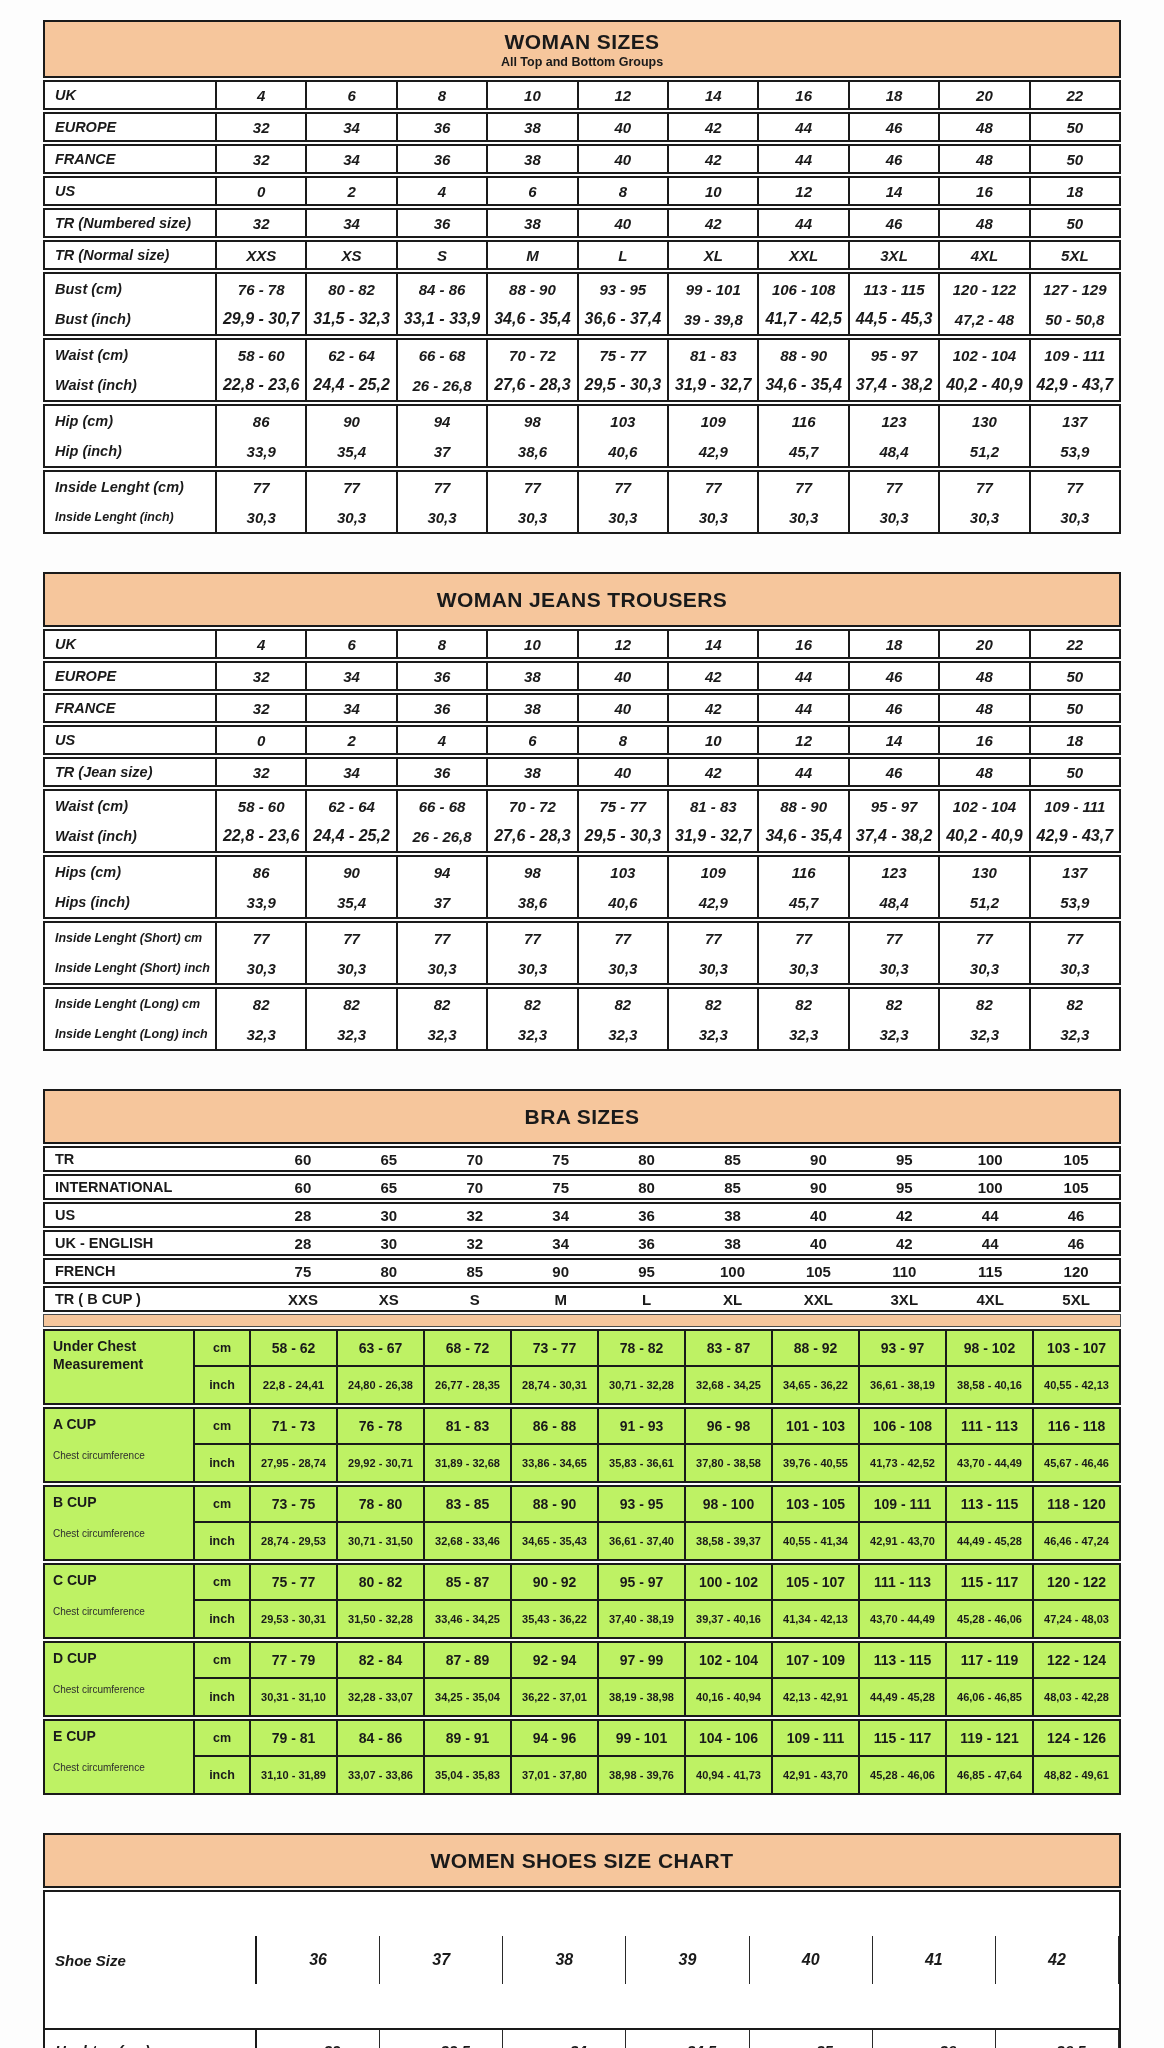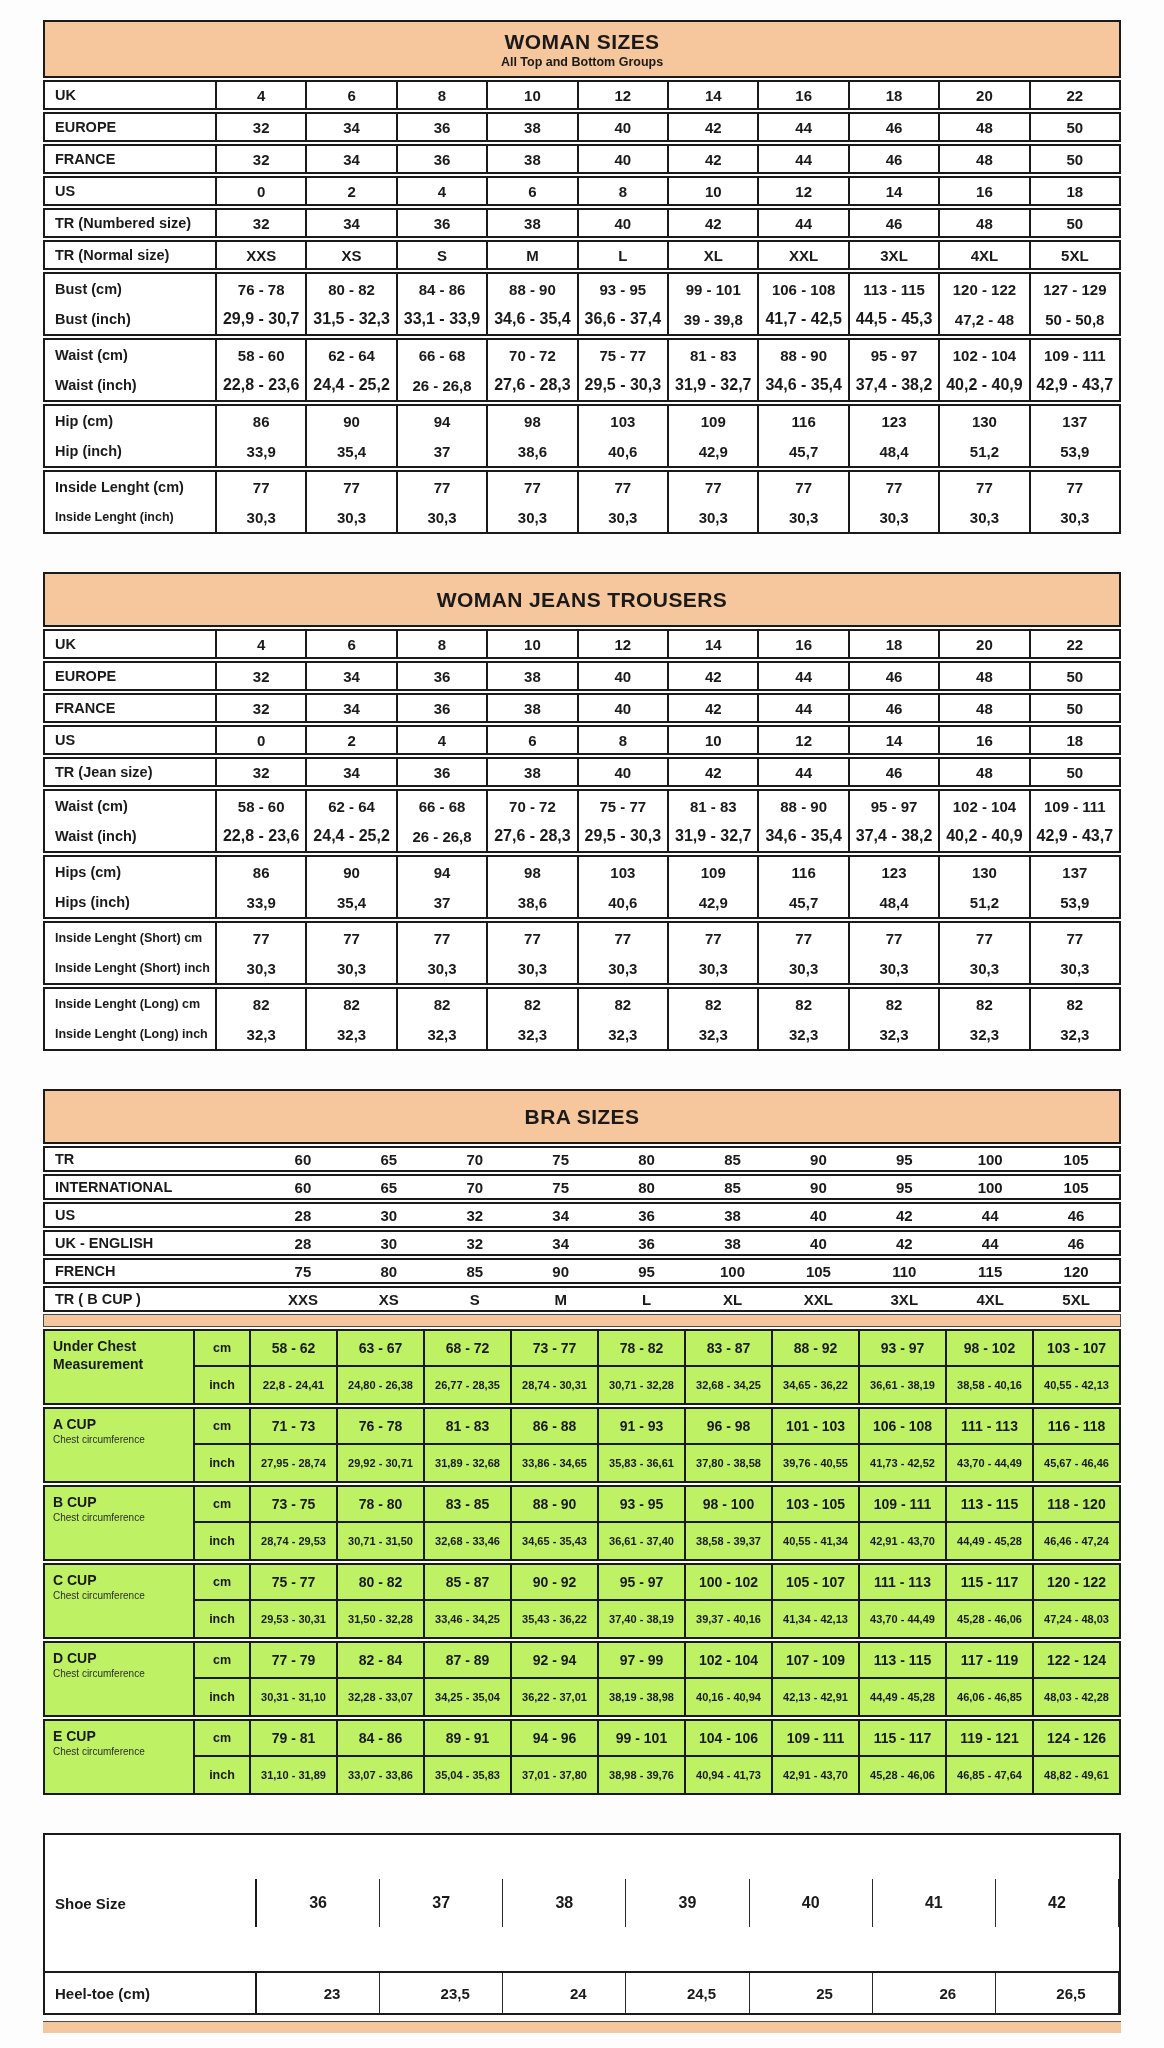--- a/index.html
+++ b/index.html
@@ -25,21 +25,21 @@
   }
   .band.no-sub { padding: 14px 0 13px; }
   .band-title { font-weight: bold; font-size: 21px; letter-spacing: .4px; }
   .band-subtitle { font-weight: bold; font-size: 12.5px; margin-top: 1px; }
 
   .group {
     border: 2px solid var(--line);
     background: #fff;
     margin-top: 2px;
   }
-  .grid-row { display: flex; height: 26px; }
+  .grid-row { display: flex; height: 26px; font-style: italic; }
   .group.pair .grid-row { height: 30px; }
   .row-label {
     width: 172px; flex: 0 0 172px;
     border-right: 2px solid var(--line);
     display: flex; align-items: center;
     padding-left: 10px;
     font-weight: bold; font-size: 14.5px;
     white-space: nowrap;
   }
   .row-label.long { font-size: 12.5px; }
@@ -69,21 +69,21 @@
   }
 
   
   .cup-group { display: flex; border: 2px solid var(--line); background: #bef264; margin-top: 2px; }
   .cup-label {
     width: 150px; flex: 0 0 150px;
     border-right: 2px solid var(--line);
     padding: 7px 4px 0 8px;
   }
   .cup-name { font-weight: bold; font-size: 14px; line-height: 1.25; }
-  .cup-sub { font-size: 10px; color: #2e2e2e; margin-top: 0; }
+  .cup-sub { font-size: 10px; color: #2e2e2e; margin-top: 16px; }
   .cup-rows { flex: 1; display: flex; flex-direction: column; }
   .cup-row { display: flex; height: 36px; }
   .cup-row:first-child { border-bottom: 2px solid var(--line); }
   .unit {
     width: 56px; flex: 0 0 56px;
     border-right: 2px solid var(--line);
     display: flex; align-items: center; justify-content: center;
     font-weight: bold; font-size: 12.5px;
   }
   .cup-row .cell { font-size: 14px; }
@@ -783,20 +783,23 @@
             <div class="cell xs">40,94 - 41,73</div>
             <div class="cell xs">42,91 - 43,70</div>
             <div class="cell xs">45,28 - 46,06</div>
             <div class="cell xs">46,85 - 47,64</div>
             <div class="cell xs">48,82 - 49,61</div>
           </div>
         </div>
       </div>
     </div>
     <div class="section shoes-table">
+      <div class="band no-sub">
+        <div class="band-title">WOMEN SHOES SIZE CHART</div>
+      </div>
       <div class="group shoes-group">
         <div class="grid-row">
           <div class="row-label">Shoe Size</div>
           <div class="cell">36</div>
           <div class="cell">37</div>
           <div class="cell">38</div>
           <div class="cell">39</div>
           <div class="cell">40</div>
           <div class="cell">41</div>
           <div class="cell">42</div>

